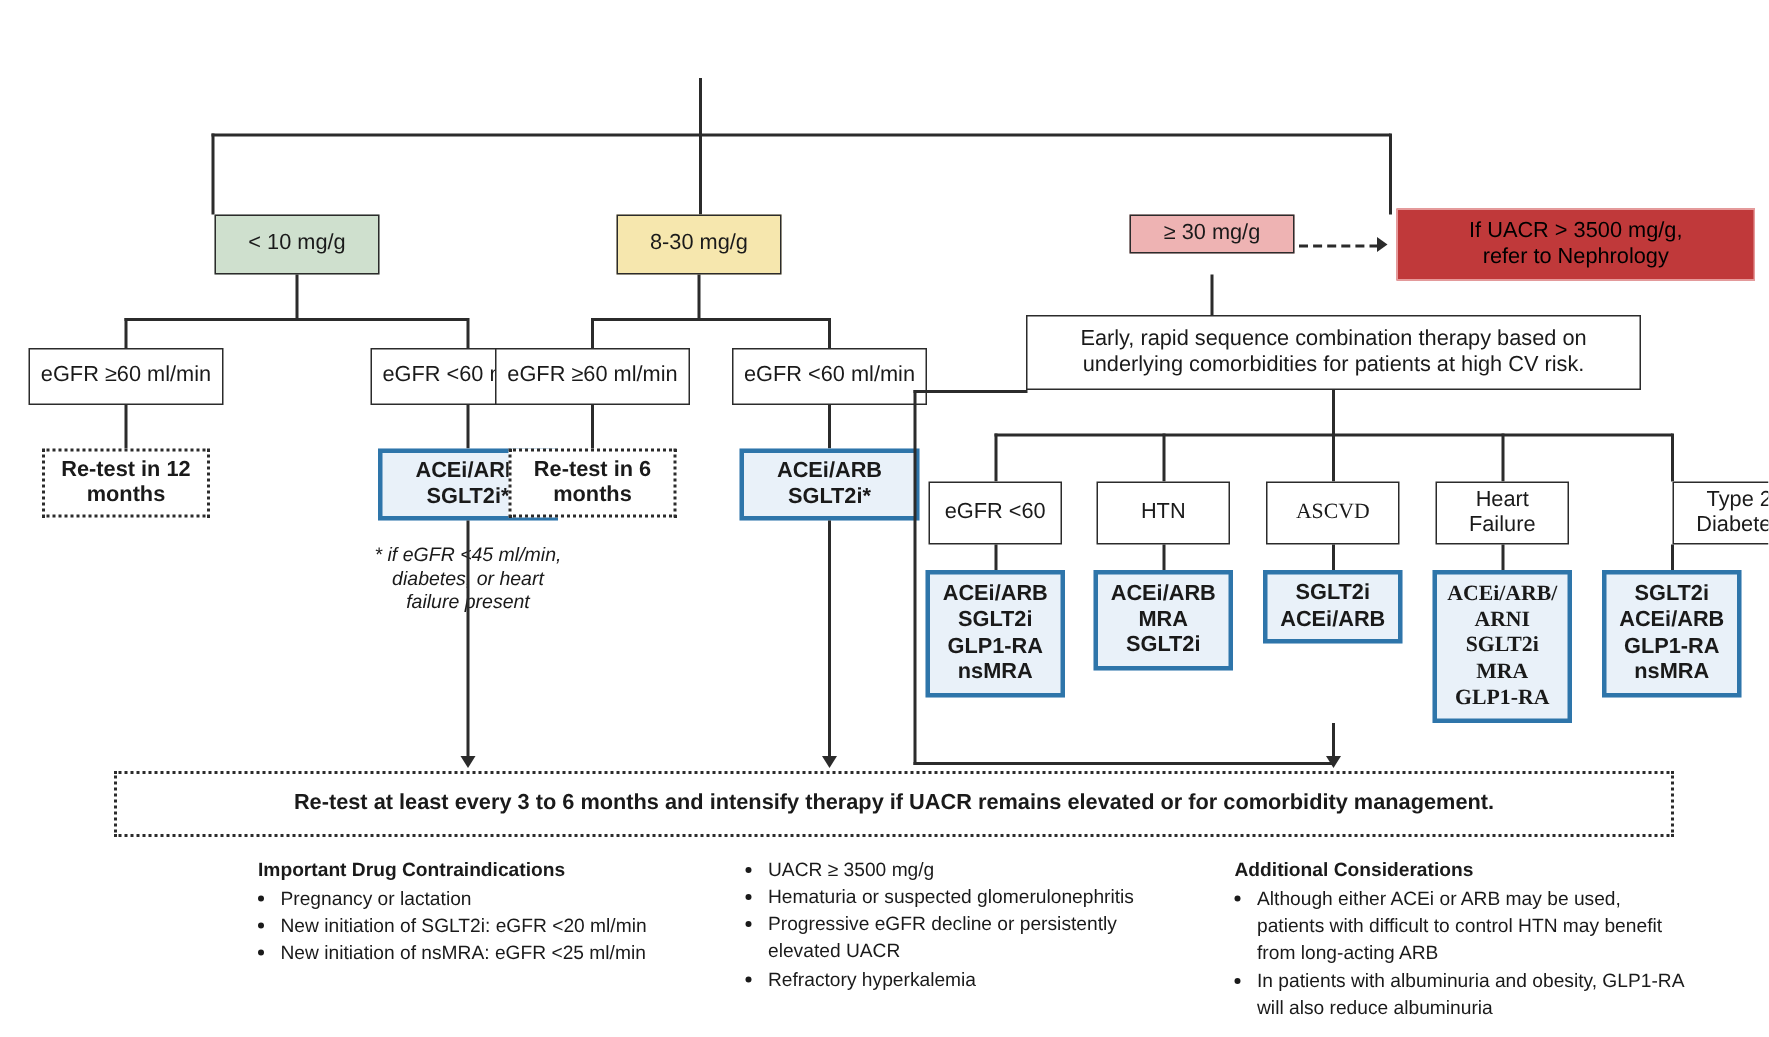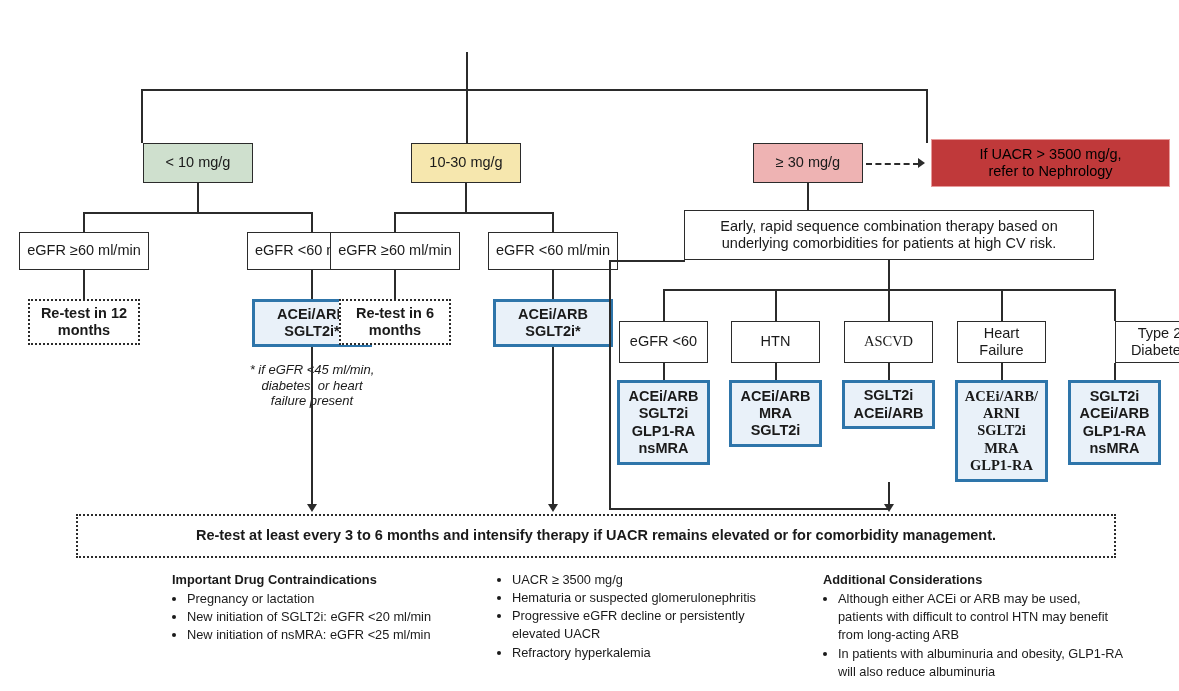--- a/index.html
+++ b/index.html
@@ -128,23 +128,23 @@
 
   <div class="ln h" style="left:141px; top:89px; width:786px;"></div>
   <div class="ln v" style="left:141px; top:89px; height:54px;"></div>
   <div class="ln v" style="left:466px; top:89px; height:54px;"></div>
   <div class="ln v" style="left:926px; top:89px; height:54px;"></div>
 
   <div class="box tier green" style="left:143px; top:143px; width:110px; height:40px;">
     <span class="t">&lt; 10 mg/g</span>
   </div>
   <div class="box tier yellow" style="left:411px; top:143px; width:110px; height:40px;">
-    <span class="t">10-30 mg/g</span>
-  </div>
-  <div class="box tier pink" style="left:753px; top:143px; width:110px; height:40px;">
+    <span class="t">8-30 mg/g</span>
+  </div>
+  <div class="box tier pink" style="left:753px; top:143px; width:110px; height:26px;">
     <span class="t">≥ 30 mg/g</span>
   </div>
 
   <div class="dash" style="left:866px; top:163px; width:53px;"></div>
   <div class="arrow-r" style="left:918px; top:158px;"></div>
 
   <div class="box nephro" style="left:931px; top:139px; width:239px; height:48px;">
     <span class="t">If UACR &gt; 3500 mg/g,
 refer to Nephrology</span>
   </div>

